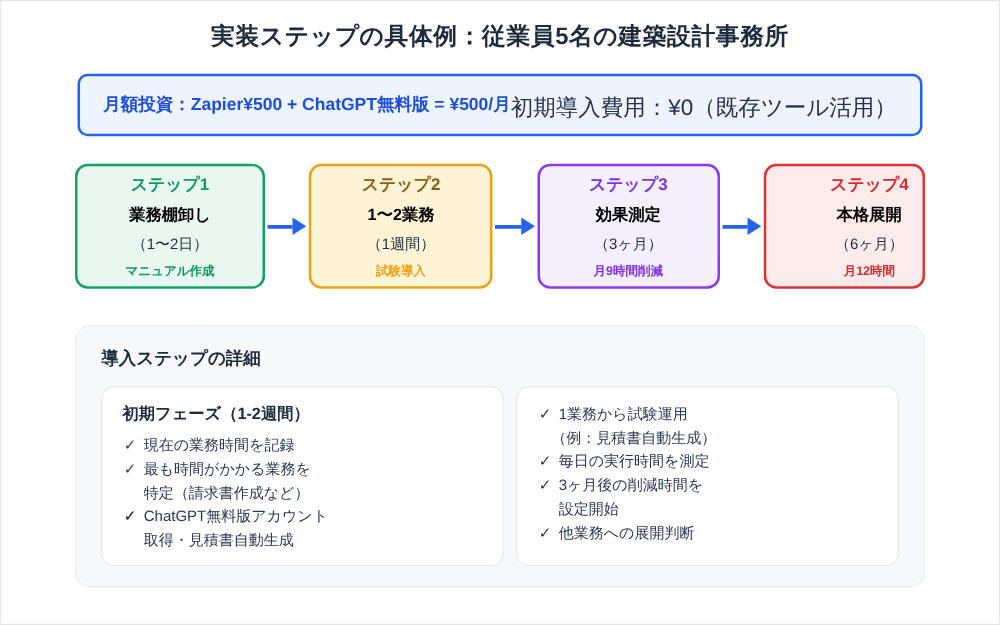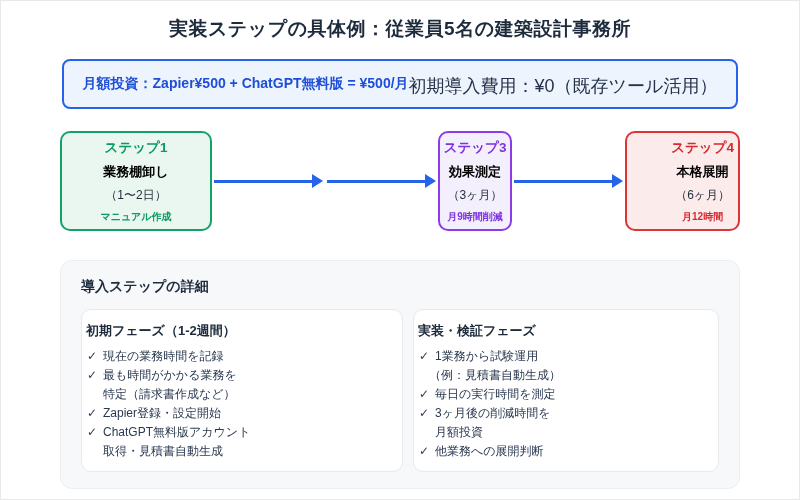--- a/index.html
+++ b/index.html
@@ -51,21 +51,21 @@
   
   .panel {
     width:680px; margin:29px auto 0;
     background:#f7f8fa; border:1px solid #eceef2; border-radius:12px;
     padding:17px 20px 16px;
   }
   .panel-title { font-size:14px; font-weight:700; color:#1e2b3c; }
   .cards { display:flex; gap:10px; margin-top:13px; align-items:stretch; }
   .card {
     background:#ffffff; border:1px solid #e7e9ee; border-radius:10px;
-    padding:12px 4px 10px;
+    padding:12px 16px 10px;
   }
   .card-initial { width:324px; }
   .card-implement { width:308px; }
   .card-title { font-size:13px; font-weight:700; color:#1e2b3c; margin-bottom:7px; }
   .checklist { list-style:none; }
   .checklist li {
     position:relative; padding-left:17px;
     font-size:12px; line-height:19px; color:#2a3950; font-weight:500;
   }
   .checklist li .check { position:absolute; left:1px; top:0; color:#2a3950; }
@@ -90,20 +90,26 @@
       <div class="step-task">業務棚卸し</div>
       <div class="step-duration">（1〜2日）</div>
       <div class="step-note" style="color: rgb(12, 154, 98);">マニュアル作成</div>
     </div>
 
     <div class="arrow">
       <div class="arrow-line" style="background: rgb(37, 99, 235);"></div>
       <div class="arrow-head" style="border-left-color: rgb(37, 99, 235);"></div>
     </div>
 
+    <div class="step" style="background-color: rgb(253, 244, 214); border-color: rgb(233, 162, 27);">
+      <div class="step-name" style="color: rgb(145, 90, 20);">ステップ2</div>
+      <div class="step-task">1〜2業務</div>
+      <div class="step-duration">（1週間）</div>
+      <div class="step-note" style="color: rgb(240, 161, 19);">試験導入</div>
+    </div>
 
     <div class="arrow">
       <div class="arrow-line" style="background: rgb(37, 99, 235);"></div>
       <div class="arrow-head" style="border-left-color: rgb(37, 99, 235);"></div>
     </div>
 
     <div class="step" style="background-color: rgb(244, 239, 252); border-color: rgb(139, 60, 232);">
       <div class="step-name" style="color: rgb(125, 51, 224);">ステップ3</div>
       <div class="step-task">効果測定</div>
       <div class="step-duration">（3ヶ月）</div>
@@ -128,34 +134,33 @@
     <div class="panel-title">導入ステップの詳細</div>
 
     <div class="cards">
 
       <div class="card card-initial">
         <div class="card-title">初期フェーズ（1-2週間）</div>
         <ul class="checklist">
           <li><span class="check">✓</span><span>現在の業務時間を記録</span></li>
           <li><span class="check">✓</span><span>最も時間がかかる業務を</span></li>
           <li class="cont"><span>特定（請求書作成など）</span></li>
-          <li><span class="check">✓</span><span>Zapier登録・設定開始</span></li>
+          <li><span class="check">✓</span></li>
           <li><span class="check">✓</span><span>ChatGPT無料版アカウント</span></li>
           <li class="cont"><span>取得・見積書自動生成</span></li>
         </ul>
       </div>
 
       <div class="card card-implement">
-        <div class="card-title">実装・検証フェーズ</div>
         <ul class="checklist">
           <li><span class="check">✓</span><span>1業務から試験運用</span></li>
           <li class="cont-paren"><span>（例：見積書自動生成）</span></li>
           <li><span class="check">✓</span><span>毎日の実行時間を測定</span></li>
           <li><span class="check">✓</span><span>3ヶ月後の削減時間を</span></li>
-          <li class="cont"><span>月額投資</span></li>
+          <li class="cont"><span>設定開始</span></li>
           <li><span class="check">✓</span><span>他業務への展開判断</span></li>
         </ul>
       </div>
 
     </div>
   </div>
 
 </div>
 
 </body></html>

